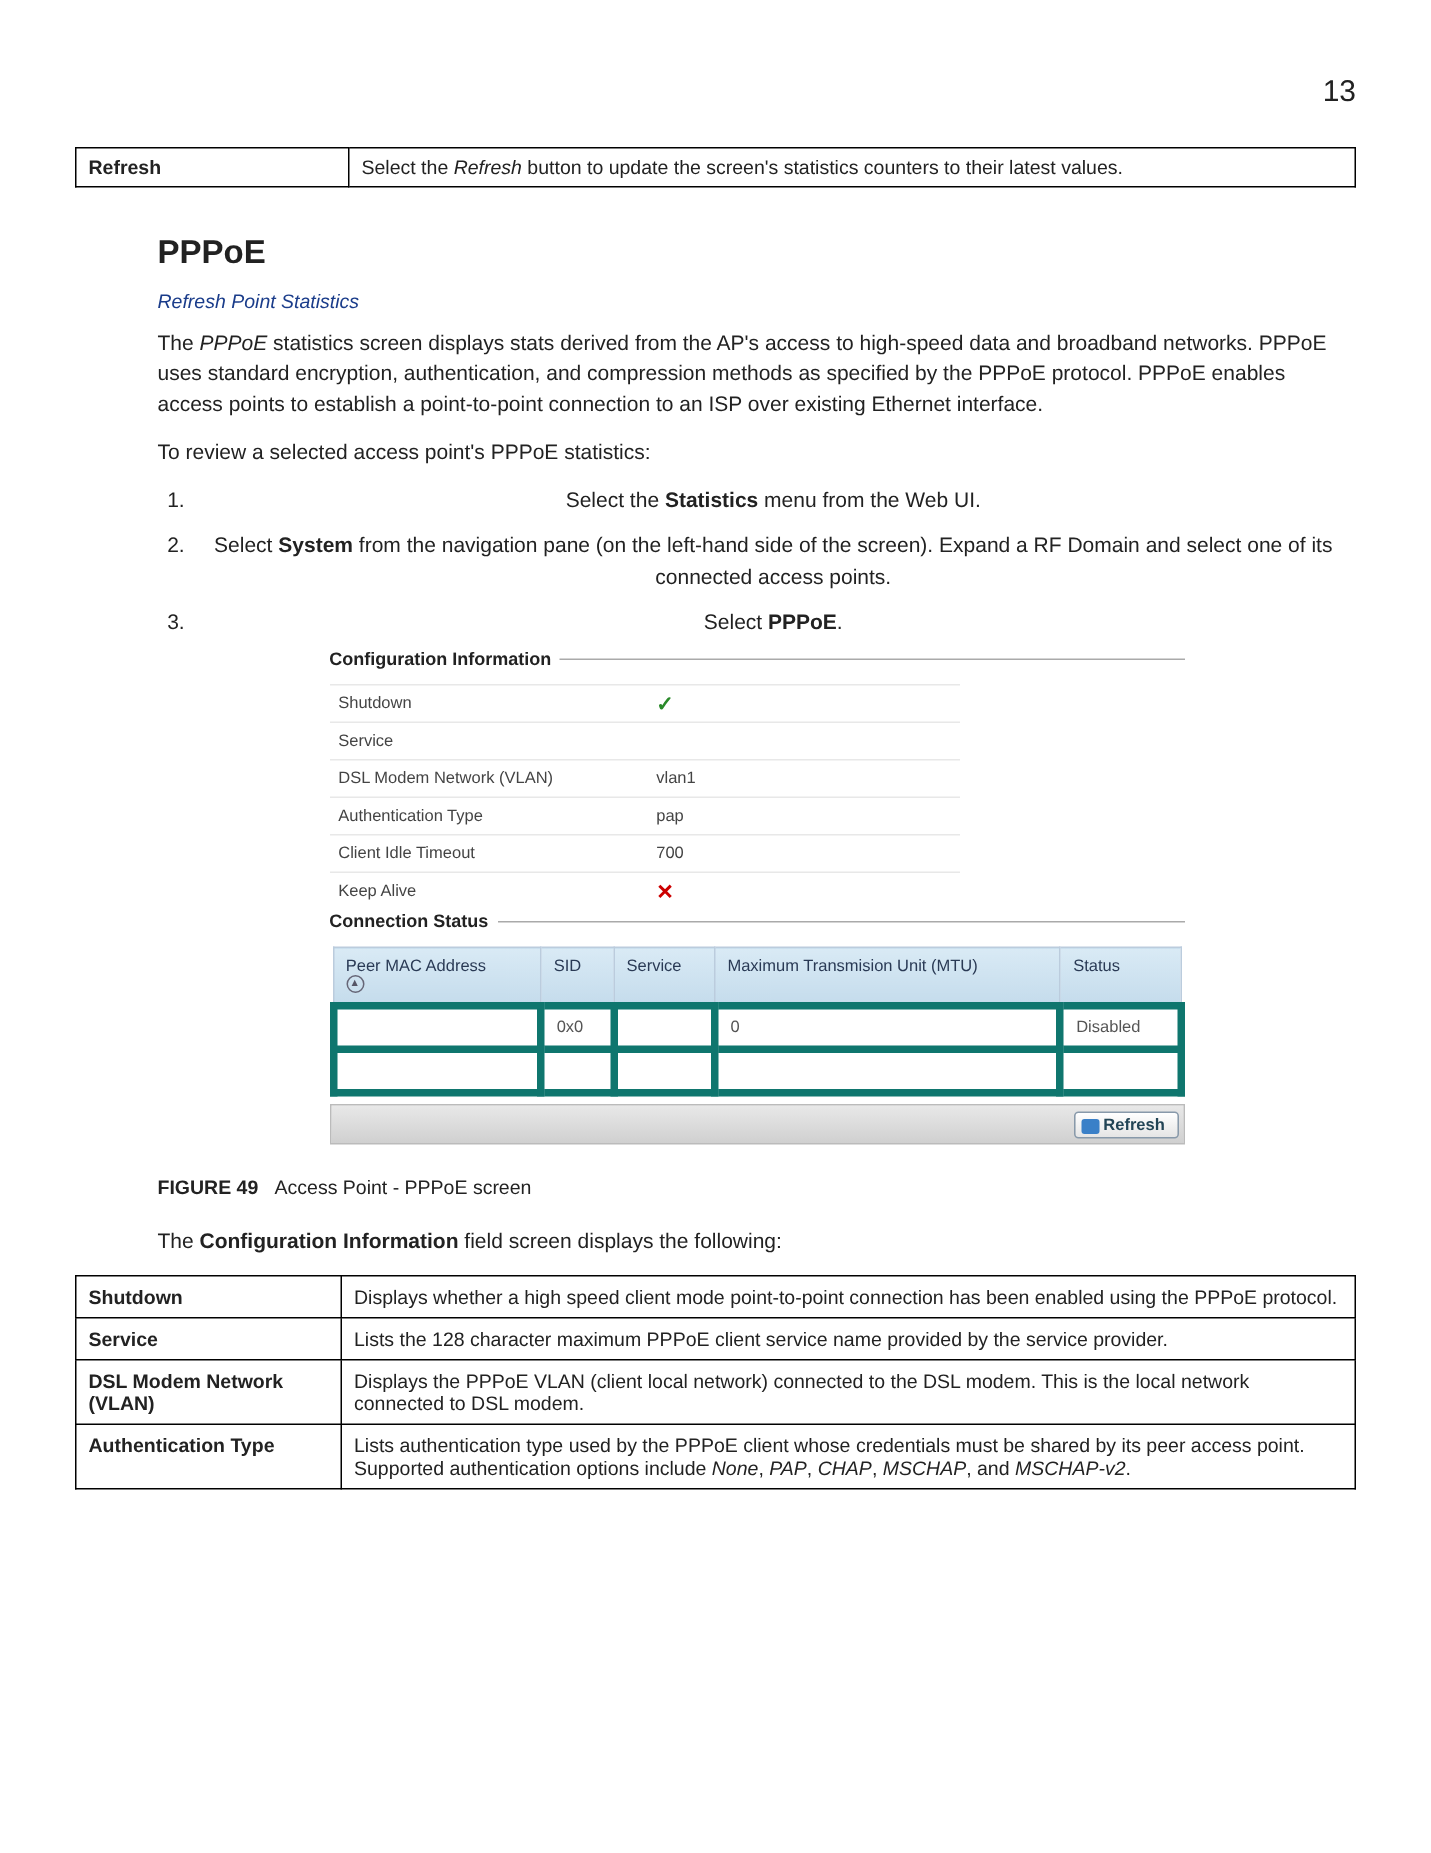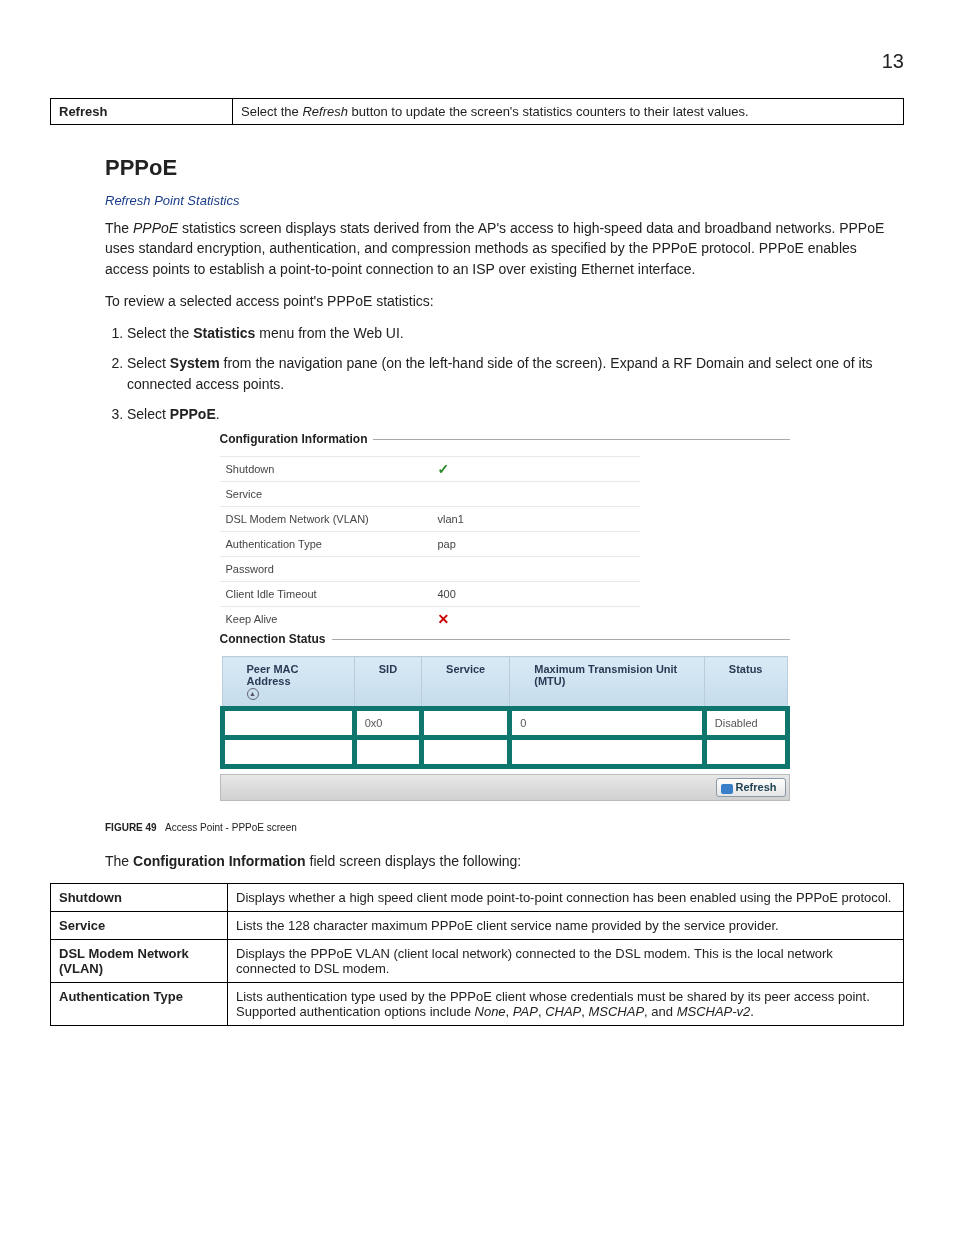--- a/index.html
+++ b/index.html
@@ -52,20 +52,21 @@
   p {
     line-height: 1.45;
     margin: 0 0 12px 0;
     font-size: 14px;
   }
   .it { font-style: italic; }
   .b { font-weight: bold; }
   ol.steps {
     margin: 0 0 15px 0;
     padding-left: 22px;
+    text-align: center;
   }
   ol.steps li {
     margin-bottom: 10px;
     line-height: 1.45;
     font-size: 14px;
   }
   .figwrap {
     margin: 10px auto 12px auto;
     width: 570px;
   }
@@ -108,22 +109,22 @@
   }
   .cs-table {
     width: 100%;
     border-collapse: collapse;
     font-size: 11px;
     margin-top: 0;
   }
   .cs-table th {
     background: linear-gradient(#d9eaf5, #c5dcec);
     text-align: left;
-    padding: 6px 24px;
-    font-weight: bold;
+    padding: 6px 8px;
+    font-weight: normal;
     color: #2a3a55;
     border: 1px solid #bcd;
     vertical-align: top;
   }
   .cs-table td {
     padding: 6px 8px;
     border: 5px solid #0f766e;
     color:#555;
   }
   .sort {
@@ -153,21 +154,21 @@
     font-size:11px;
     font-weight:bold;
     color:#245;
   }
   .rbtn .ric{
     display:inline-block;width:12px;height:10px;
     background:#3a80c8;border-radius:2px;margin-right:3px;
     vertical-align:middle;
   }
   .caption {
-    font-size: 10px;
+    font-size: 13px;
     margin: 21px 0 18px 0;
   }
   .caption .fl { font-weight: bold; }
   .dtbl {
     width: 100%;
     border-collapse: collapse;
     margin-top: 8px;
   }
   .dtbl td {
     border: 1px solid #000;
@@ -231,26 +232,22 @@
               </tr>
           <tr>
                 <td>DSL Modem Network (VLAN)</td>
                 <td>vlan1</td>
               </tr>
           <tr>
                 <td>Authentication Type</td>
                 <td>pap</td>
               </tr>
           <tr>
-                <td>Password</td>
-                <td></td>
-              </tr>
-          <tr>
                 <td>Client Idle Timeout</td>
-                <td>400</td>
+                <td>700</td>
               </tr>
           <tr>
                 <td>Keep Alive</td>
                 <td><span class="cross">✕</span></td>
               </tr>
         </tbody>
           </table>
       </div>
 
       <div class="figgroup">

